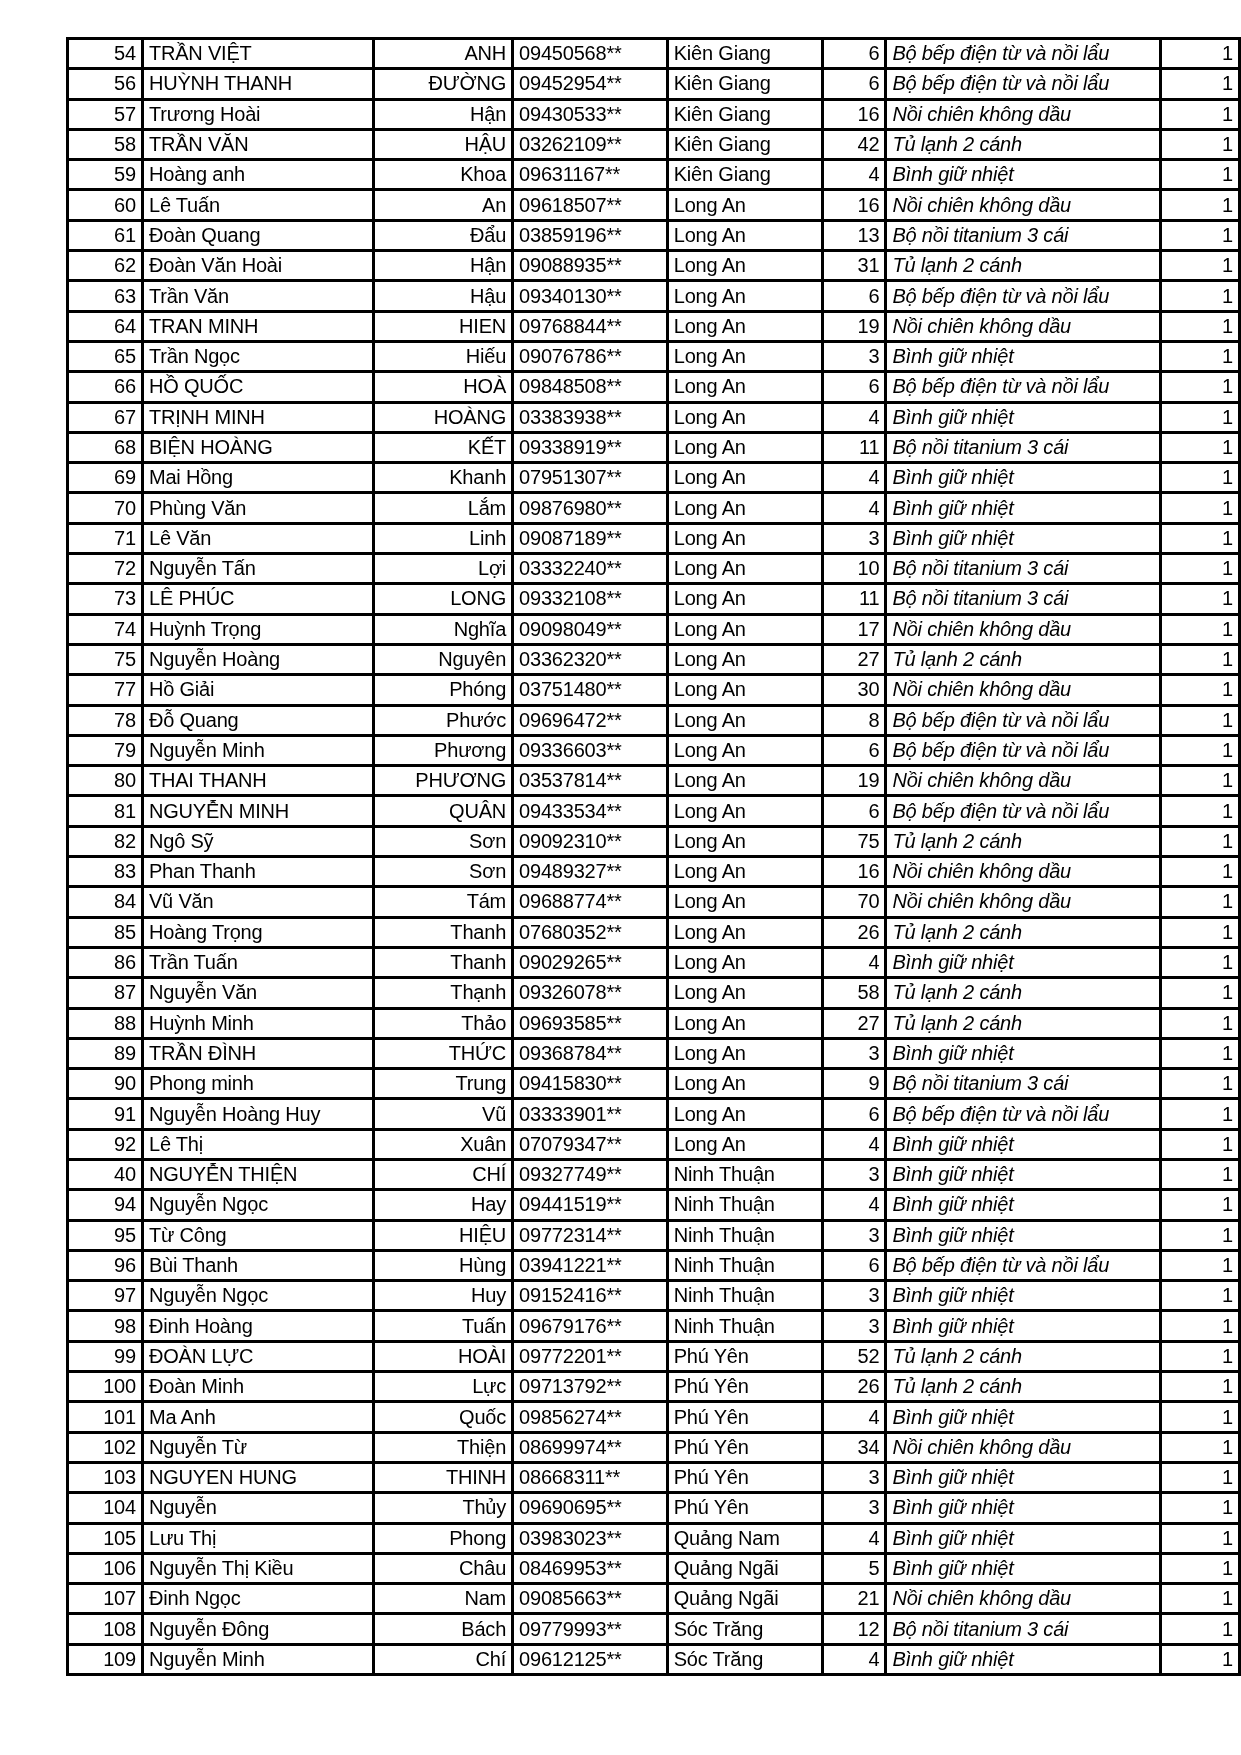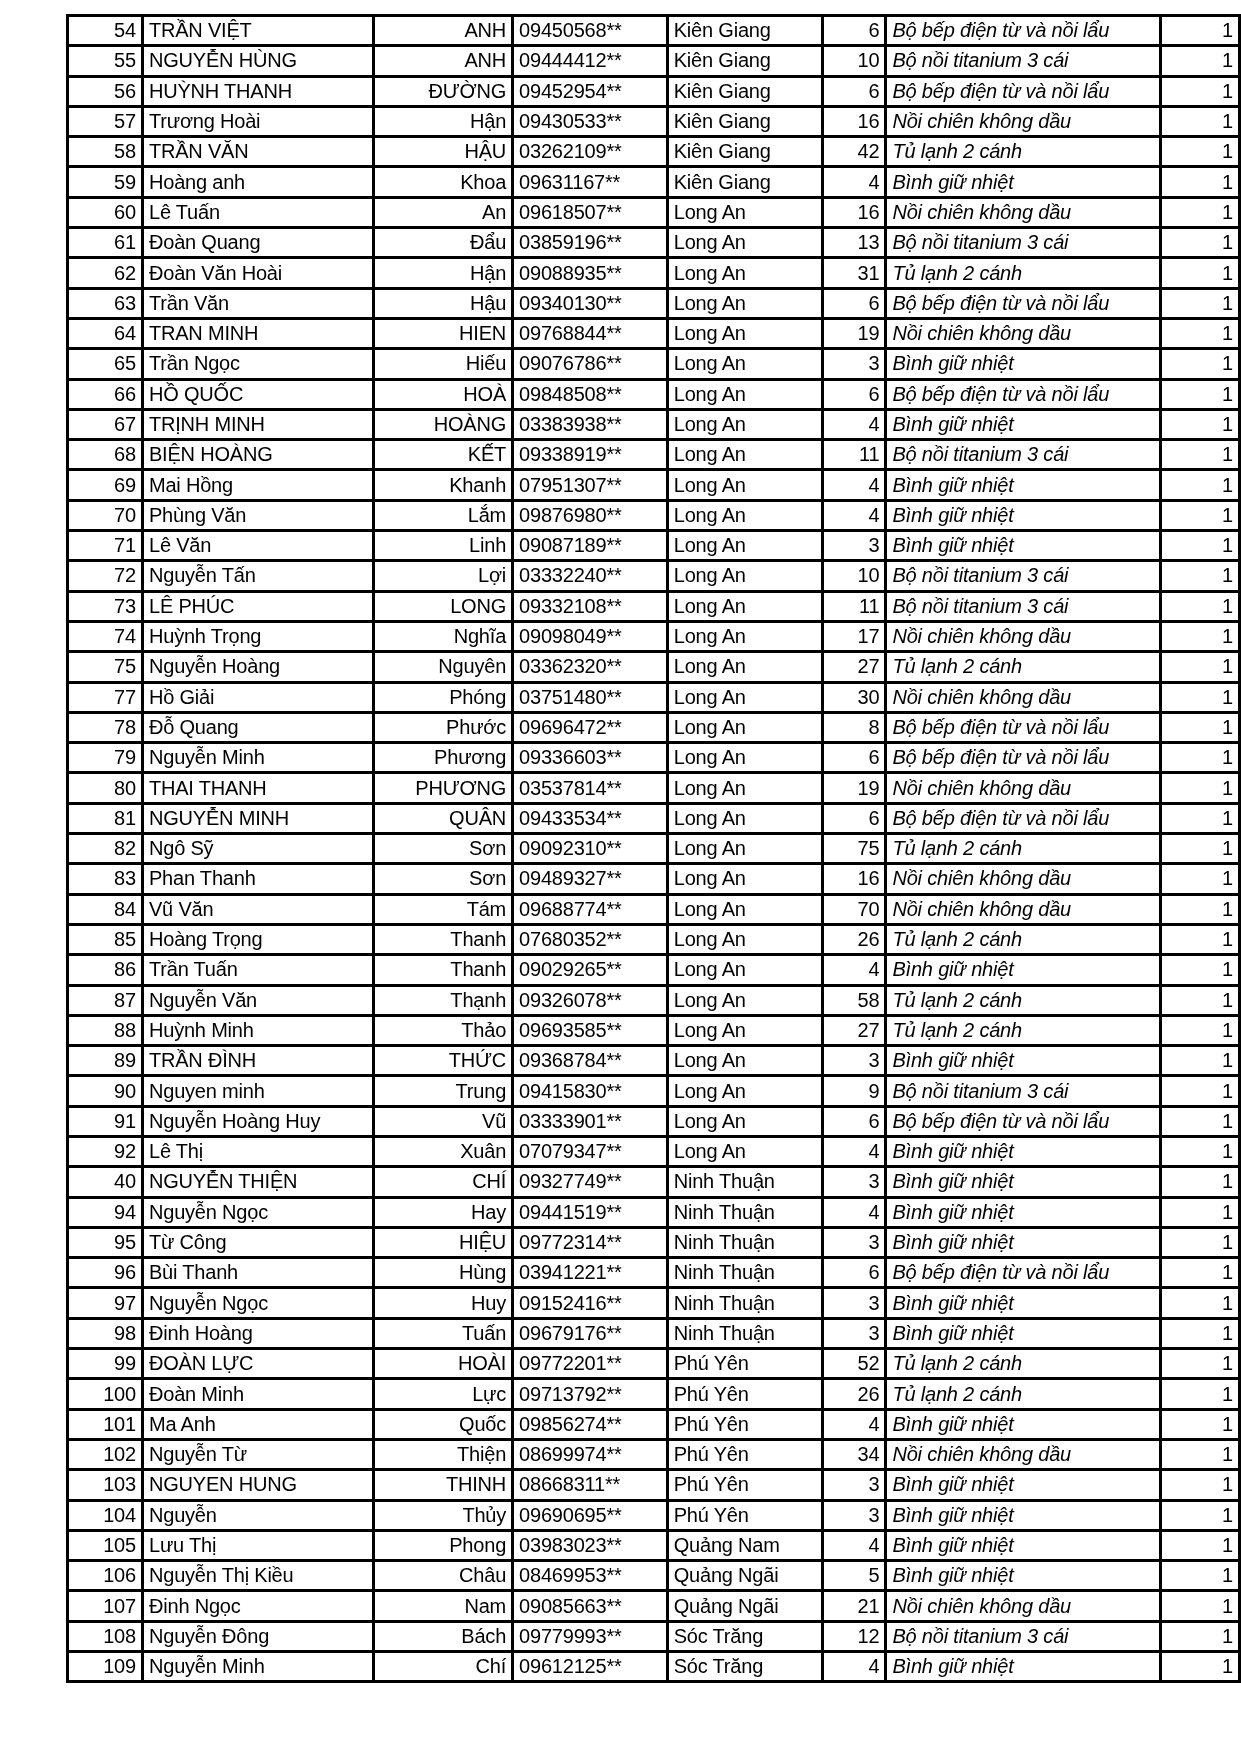--- a/index.html
+++ b/index.html
@@ -10,21 +10,21 @@
   }
   .page {
     position: relative;
     width: 1241px;
     height: 1755px;
     background: #ffffff;
     overflow: hidden;
   }
   table.winners {
     position: absolute;
-    top: 14px;
+    top: 37px;
     left: 26px;
     border-collapse: collapse;
     table-layout: fixed;
     margin-left: 40px;
   }
   table.winners td {
     border: 3px solid #000000;
     height: 27.3px;
     box-sizing: content-box;
     padding: 0 5px;
@@ -64,30 +64,20 @@
           <td class="col-index">54</td>
           <td class="col-last">TRẦN VIỆT</td>
           <td class="col-first">ANH</td>
           <td class="col-phone">09450568**</td>
           <td class="col-prov">Kiên Giang</td>
           <td class="col-lucky">6</td>
           <td class="col-prize">Bộ bếp điện từ và nồi lẩu</td>
           <td class="col-qty">1</td>
         </tr>
         <tr>
-          <td class="col-index">55</td>
-          <td class="col-last">NGUYỄN HÙNG</td>
-          <td class="col-first">ANH</td>
-          <td class="col-phone">09444412**</td>
-          <td class="col-prov">Kiên Giang</td>
-          <td class="col-lucky">10</td>
-          <td class="col-prize">Bộ nồi titanium 3 cái</td>
-          <td class="col-qty">1</td>
-        </tr>
-        <tr>
           <td class="col-index">56</td>
           <td class="col-last">HUỲNH THANH</td>
           <td class="col-first">ĐƯỜNG</td>
           <td class="col-phone">09452954**</td>
           <td class="col-prov">Kiên Giang</td>
           <td class="col-lucky">6</td>
           <td class="col-prize">Bộ bếp điện từ và nồi lẩu</td>
           <td class="col-qty">1</td>
         </tr>
         <tr>
@@ -405,21 +395,21 @@
           <td class="col-last">TRẦN ĐÌNH</td>
           <td class="col-first">THỨC</td>
           <td class="col-phone">09368784**</td>
           <td class="col-prov">Long An</td>
           <td class="col-lucky">3</td>
           <td class="col-prize">Bình giữ nhiệt</td>
           <td class="col-qty">1</td>
         </tr>
         <tr>
           <td class="col-index">90</td>
-          <td class="col-last">Nguyen minh</td>
+          <td class="col-last">Phong minh</td>
           <td class="col-first">Trung</td>
           <td class="col-phone">09415830**</td>
           <td class="col-prov">Long An</td>
           <td class="col-lucky">9</td>
           <td class="col-prize">Bộ nồi titanium 3 cái</td>
           <td class="col-qty">1</td>
         </tr>
         <tr>
           <td class="col-index">91</td>
           <td class="col-last">Nguyễn Hoàng Huy</td>

